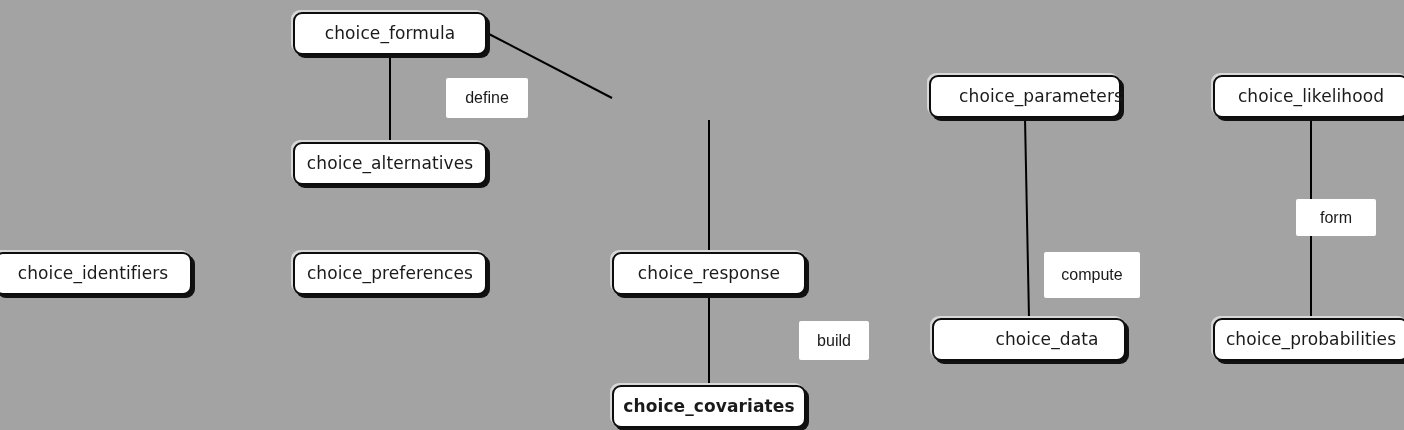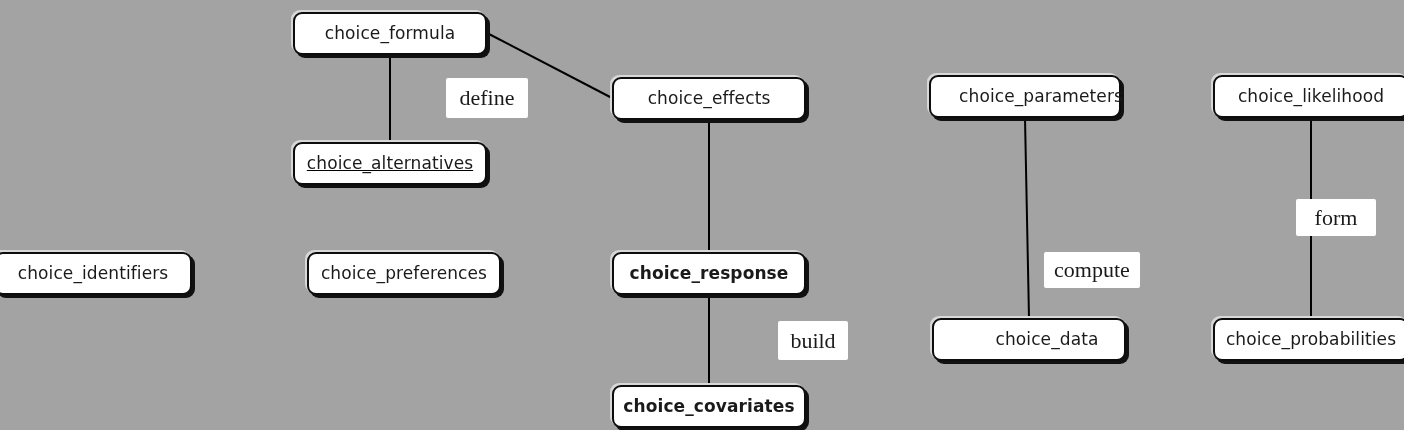--- a/index.html
+++ b/index.html
@@ -61,24 +61,24 @@
     background: #ffffff;
     border: 0;
     border-radius: 2px;
     display: flex;
     align-items: center;
     justify-content: center;
     z-index: 4;
   }
   .edge-label .edge-label-text {
     color: #1a1a1a;
-    font-size: 22px;
+    font-size: 16px;
     line-height: 1;
     white-space: nowrap;
-    font-family: Liberation Serif, serif;
+    font-family: Liberation Sans, sans-serif;
   }
 </style>
 </head>
 <body>
 
 <div id="canvas">
 
   <svg id="edges" viewBox="0 0 1404 430" width="1404" height="430" aria-hidden="true">
     <g stroke="#000000" stroke-width="2" fill="none">
       <path d="M390,55 L390,142"></path>
@@ -87,45 +87,42 @@
       <path d="M709,295 L709,385"></path>
       <path d="M1025,118 L1029,318"></path>
       <path d="M1311,118 L1311,318"></path>
     </g>
   </svg>
 
   <div class="node" style="left:293px; top:12px; width:194px; height:43px;">
     <span class="node-label">choice_formula</span>
   </div>
 
-  <div class="node" style="left:612px; top:77px; width:194px; height:43px;">
-    <span class="node-label">choice_effects</span>
-  </div>
 
   <div class="node" style="left:929px; top:75px; width:192px; height:43px;padding-left:32px;">
     <span class="node-label">choice_parameters</span>
   </div>
 
   <div class="node" style="left:1213px; top:75px; width:196px; height:43px;">
     <span class="node-label">choice_likelihood</span>
   </div>
 
-  <div class="node" style="left:293px; top:142px; width:194px; height:43px;text-decoration:underline;">
+  <div class="node" style="left:293px; top:142px; width:194px; height:43px;">
     <span class="node-label">choice_alternatives</span>
   </div>
 
   <div class="node" style="left:-6px; top:252px; width:198px; height:43px;">
     <span class="node-label">choice_identifiers</span>
   </div>
 
-  <div class="node" style="left:307px; top:252px; width:194px; height:43px;">
+  <div class="node" style="left:293px; top:252px; width:194px; height:43px;">
     <span class="node-label">choice_preferences</span>
   </div>
 
-  <div class="node" style="left:612px; top:252px; width:194px; height:43px;font-weight:bold;">
+  <div class="node" style="left:612px; top:252px; width:194px; height:43px;">
     <span class="node-label">choice_response</span>
   </div>
 
   <div class="node" style="left:932px; top:318px; width:194px; height:43px;padding-left:36px;">
     <span class="node-label">choice_data</span>
   </div>
 
   <div class="node" style="left:1213px; top:318px; width:196px; height:43px;">
     <span class="node-label">choice_probabilities</span>
   </div>
@@ -135,21 +132,21 @@
   </div>
 
   <div class="edge-label" style="left:446px; top:78px; width:82px; height:40px;">
     <span class="edge-label-text">define</span>
   </div>
 
   <div class="edge-label" style="left:1296px; top:199px; width:80px; height:37px;">
     <span class="edge-label-text">form</span>
   </div>
 
-  <div class="edge-label" style="left:1044px; top:252px; width:96px; height:36px;">
+  <div class="edge-label" style="left:1044px; top:252px; width:96px; height:46px;">
     <span class="edge-label-text">compute</span>
   </div>
 
-  <div class="edge-label" style="left:778px; top:321px; width:70px; height:39px;">
+  <div class="edge-label" style="left:799px; top:321px; width:70px; height:39px;">
     <span class="edge-label-text">build</span>
   </div>
 
 </div>
 
 </body></html>

